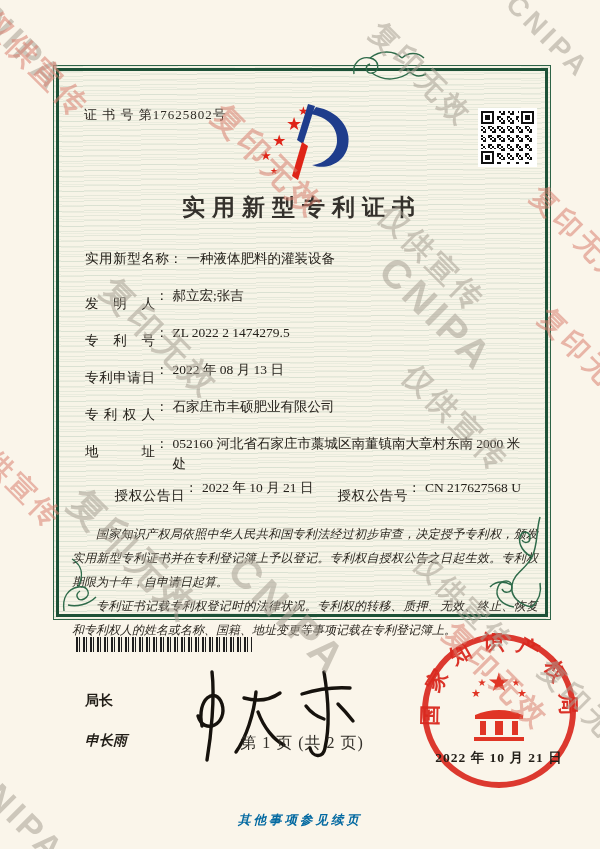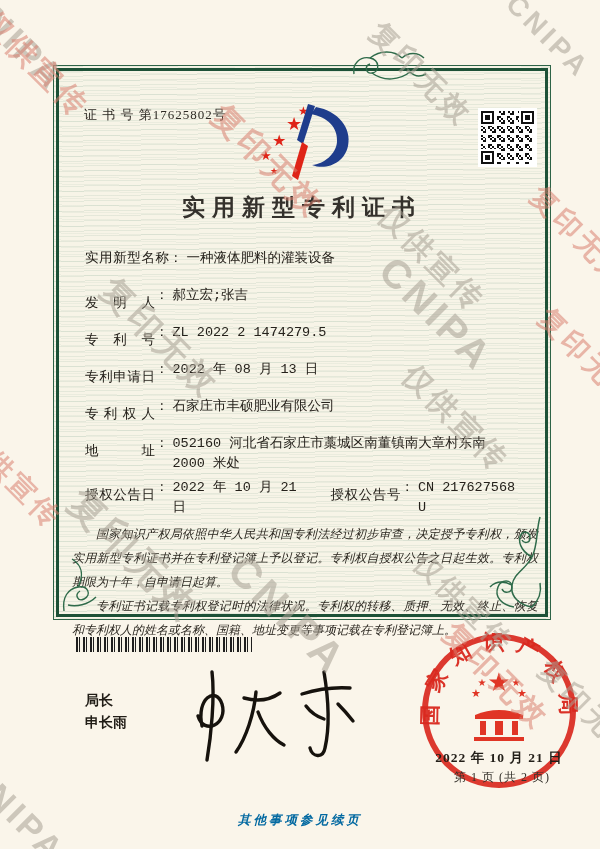--- a/index.html
+++ b/index.html
@@ -42,21 +42,21 @@
   .qr { position:absolute; left:424px; top:42px; width:59px; height:59px; background:#fff; padding:3px; }
   .qr svg { width:100%; height:100%; display:block; }
 
   .title {
     position:absolute; left:0; top:126px; width:100%;
     text-align:center; font-size:23px; font-weight:bold;
     color:#34312c; letter-spacing:7px;
   }
 
   .fields { position:absolute; left:31px; top:183px; width:436px; font-size:13.5px; color:#25211b; }
-  .frow { position:absolute; left:0; display:flex; width:436px; line-height:20px;font-family:Liberation Mono, monospace; }
+  .frow { position:absolute; left:0; display:flex; width:436px; line-height:20px; }
   .flabel { display:inline-block; text-align:justify; text-align-last:justify; flex:none; font-weight:500; }
   .flabel.w6 { width:84px; }
   .flabel.w5 { width:70px;margin-top:8px; }
   .fcolon { flex:none; padding-right:4px; }
   .fvalue { flex:1; }
   .grant { display:flex;justify-content:flex-end; }
   .grant .half { display:flex; }
   .grant .half.right { margin-left:24px; }
 
   .body-text {
@@ -69,34 +69,34 @@
   .barcode {
     position:absolute; left:22px; top:571px; width:176px; height:15px;
     background:repeating-linear-gradient(90deg,
       #1e1e1e 0 2px, #f6f2e6 2px 3px,
       #1e1e1e 3px 4px, #f6f2e6 4px 7px,
       #1e1e1e 7px 9px, #f6f2e6 9px 10px,
       #1e1e1e 10px 11px, #f6f2e6 11px 14px);
   }
 
   .signer { position:absolute; left:31px; top:626px; font-size:14px; color:#211d17; font-weight:600; }
-  .signer .name { margin-top:4px; }
+  .signer .name { margin-top:22px;font-style:italic; }
 
   .signature { position:absolute; left:128px; top:598px; width:190px; height:105px; }
 
   .seal { position:absolute; left:365px; top:565px; width:160px; height:160px; mix-blend-mode:multiply; }
   .seal svg { width:100%; height:100%; }
   .seal-date {
     position:absolute; left:-8px; right:-8px; top:118px; text-align:center;
     font-size:13.5px; color:#221e18; letter-spacing:1px; font-weight:600;
   }
 
   .page-num {
-    position:absolute; left:0; width:100%; top:703px; text-align:right;
-    font-size:12px; color:#33302a; letter-spacing:1px;
+    position:absolute; left:0; width:100%; top:667px; text-align:center;
+    font-size:16px; color:#33302a; letter-spacing:1px;
   }
 
   .footer-note {
     position:absolute; left:0; width:100%; top:812px; text-align:center;
     font-size:12.5px; color:#0369a1; letter-spacing:3px; z-index:3; font-style:italic;font-weight:bold;
   }
 
   .flourish { position:absolute; z-index:4; }
   .flourish svg { display:block; width:100%; height:100%; }
 </style>

